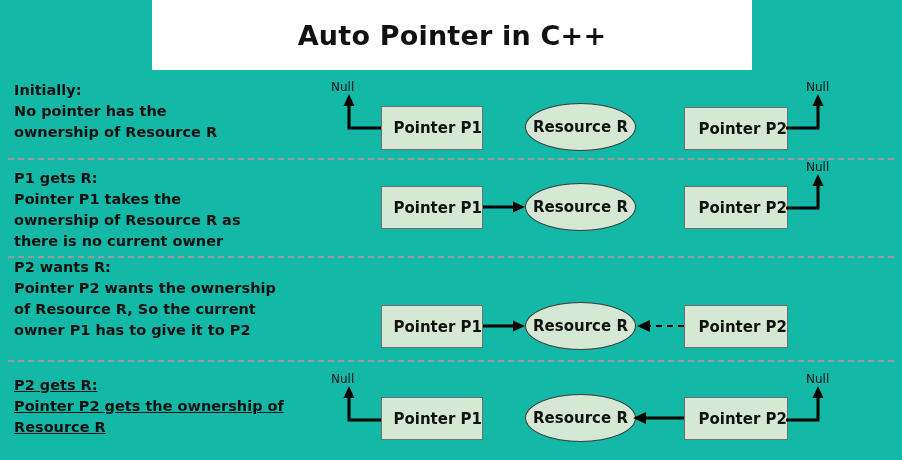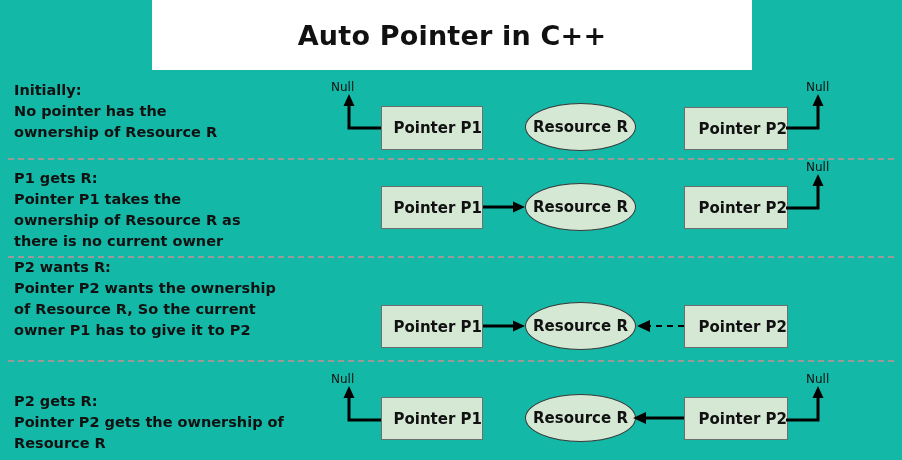--- a/index.html
+++ b/index.html
@@ -177,21 +177,21 @@
     <span>Resource R</span>
   </div>
   <svg class="arrow-svg" style="left:634px; top:317px;" width="54" height="20">
     <path d="M 50 9 L 14 9" fill="none" stroke="#000000" stroke-width="2.2" stroke-dasharray="6,5"></path>
     <path d="M 3 9 L 16 3 L 16 15 Z" fill="#000000"></path>
   </svg>
   <div class="node-box" style="left:684px; top:305px; width:104px; height:43px;">
     <span>Pointer P2</span>
   </div>
 
-  <div class="desc" style="top:391px;">P2 gets R:
+  <div class="desc" style="top:375px;text-decoration:underline;">P2 gets R:
 Pointer P2 gets the ownership of
 Resource R</div>
 
   <div class="null-label" style="left:331px; top:372px;">Null</div>
   <svg class="arrow-svg" style="left:340px; top:384px;" width="50" height="60">
     <path d="M 41 36 L 9 36 L 9 12" fill="none" stroke="#000000" stroke-width="3"></path>
     <path d="M 9 2 L 3.5 14 L 14.5 14 Z" fill="#000000"></path>
   </svg>
   <div class="node-box" style="left:381px; top:397px; width:102px; height:43px;">
     <span>Pointer P1</span>

